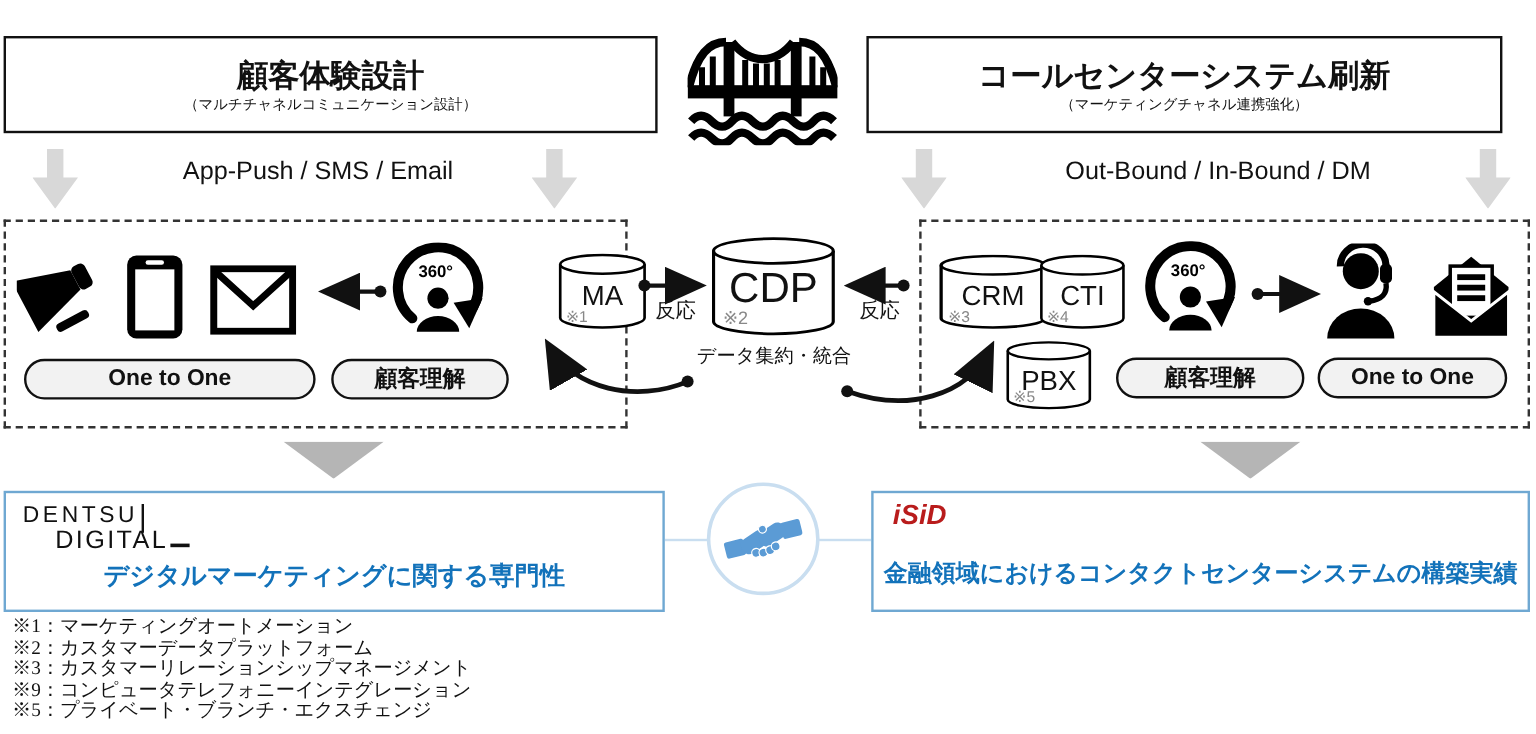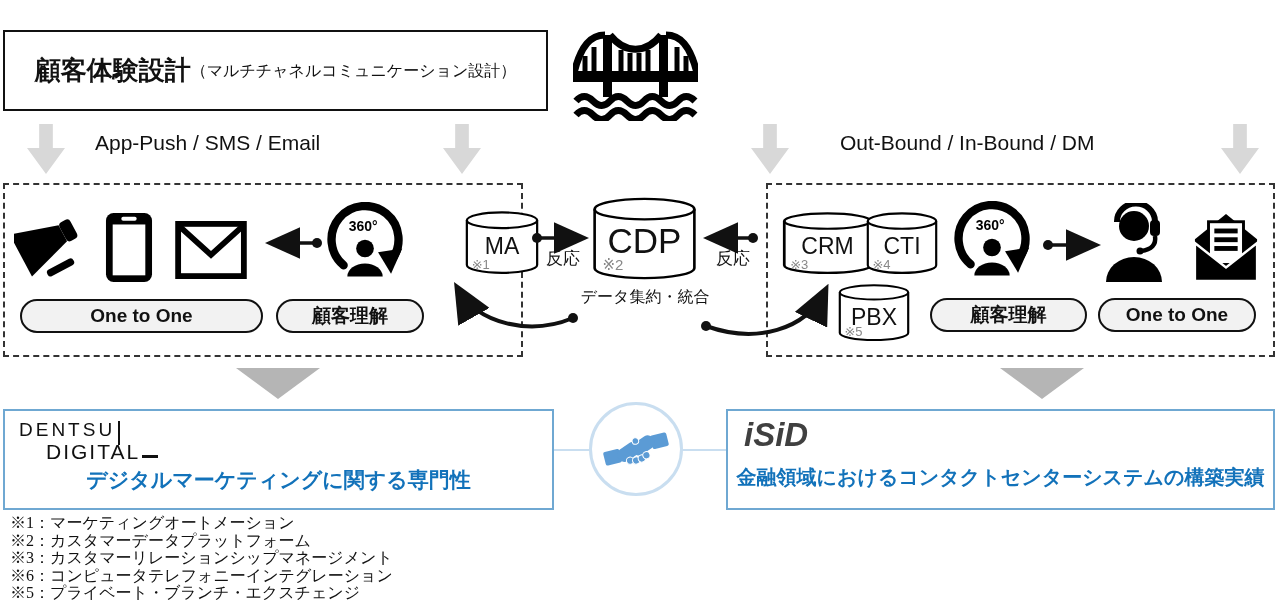--- a/index.html
+++ b/index.html
@@ -1,53 +1,57 @@
 <!DOCTYPE html>
 <html><head>
 <meta charset="utf-8">
 <style>
   html,body{margin:0;padding:0;background:#fff;}
   body{font-family:"Liberation Sans","DejaVu Sans",sans-serif;color:#111;}
   #canvas{position:relative;width:1280px;height:612px;background:#fff;overflow:hidden;}
   .abs{position:absolute;}
-  .hdr-box{border:2px solid #111;background:#fff;display:flex;flex-direction:row;align-items:center;justify-content:center;box-sizing:border-box;}
+  .hdr-box{border:2px solid #111;background:#fff;display:flex;flex-direction:column;align-items:center;justify-content:center;box-sizing:border-box;}
   .hdr-title{font-size:26px;font-weight:bold;line-height:1.25;}
-  .hdr-sub{font-size:16px;line-height:1.2;text-align:right;}
-  .channel-label{font-size:21px;text-align:left;}
+  .hdr-sub{font-size:12px;line-height:1.2;text-align:right;}
+  .channel-label{font-size:21px;text-align:center;}
   .block-arrow{background:#d8d8d8;clip-path:polygon(32% 0,68% 0,68% 48%,100% 48%,50% 100%,0 48%,32% 48%);}
   .tri-down{background:#b5b5b5;clip-path:polygon(0 0,100% 0,50% 100%);}
   .panel{border:2px dashed #333;box-sizing:border-box;background:#fff;}
   .pill{background:#f2f2f2;border:2px solid #111;border-radius:18px;display:flex;align-items:center;justify-content:center;font-weight:bold;font-size:19px;box-sizing:border-box;}
   .cyl{box-sizing:border-box;}
   .cyl svg{position:absolute;left:0;top:0;width:100%;height:100%;}
   .cyl-label{position:absolute;left:0;right:0;top:34%;text-align:center;font-size:23px;color:#111;}
   .cyl-note{position:absolute;left:9%;bottom:5%;font-size:13px;color:#888;}
   .cdp .cyl-label{font-size:35px;top:28%;}
   .cdp .cyl-note{font-size:15px;left:10%;bottom:8%;}
   .caption{font-size:16px;text-align:center;}
   .reaction{font-size:17px;}
   .partner-box{border:2px solid #6fa8d2;background:#fff;box-sizing:border-box;}
   .strength{font-weight:bold;font-size:21px;text-align:center;}
   .dd-line1{font-size:19px;letter-spacing:3px;color:#111;}
   .dd-vbar{display:inline-block;width:2px;height:24px;background:#111;margin-left:3px;vertical-align:-9px;}
   .dd-line2{margin-left:27px;margin-top:-5px;font-size:21px;letter-spacing:2px;color:#111;}
   .dd-us{display:inline-block;width:16px;height:3px;background:#111;margin-left:2px;vertical-align:1px;}
-  .isid-logo{font-size:33px;font-weight:bold;font-style:italic;color:#404040;letter-spacing:0px;}
+  .isid-logo{font-size:23px;font-weight:bold;font-style:italic;color:#b91c1c;letter-spacing:0px;}
   .hs-circle{border:3px solid #c9def0;border-radius:50%;background:#fff;display:flex;align-items:center;justify-content:center;box-sizing:border-box;}
   .footnotes{font-family:"Liberation Serif","DejaVu Serif",serif;font-size:16px;line-height:17.5px;color:#111;}
   .t360{font-family:"Liberation Sans",sans-serif;font-weight:bold;}
 </style>
 </head>
 <body>
 
 <div id="canvas">
 
   <div class="abs hdr-box" style="left:3px;top:30px;width:545px;height:81px;">
     <div class="hdr-title">顧客体験設計</div>
     <div class="hdr-sub">（マルチチャネルコミュニケーション設計）</div>
+  </div>
+  <div class="abs hdr-box" style="left:722px;top:30px;width:530px;height:81px;">
+    <div class="hdr-title">コールセンターシステム刷新</div>
+    <div class="hdr-sub">（マーケティングチャネル連携強化）</div>
   </div>
 
   <div class="abs" style="left:573px;top:21px;width:125px;height:100px;">
     <svg viewBox="0 0 125 100" width="125" height="100" fill="#000" stroke="none">
       <rect x="0" y="50" width="125" height="11"></rect>
       <rect x="30" y="14" width="9" height="62"></rect>
       <rect x="86" y="14" width="9" height="62"></rect>
       <g fill="none" stroke="#000" stroke-width="7">
         <path d="M1,52 C8,24 18,14 32,14"></path>
         <path d="M37,14 C52,33 73,33 88,14"></path>
@@ -265,17 +269,17 @@
 
   <div class="abs partner-box" style="left:726px;top:409px;width:549px;height:101px;">
     <div class="abs isid-logo" style="left:16px;top:5px;">iSiD</div>
     <div class="abs strength" style="left:0;top:53px;width:100%;font-size:20px;color:#1272BA;">金融領域におけるコンタクトセンターシステムの構築実績</div>
   </div>
 
   <div class="abs footnotes" style="left:10px;top:514px;width:600px;">
     <div>※1：マーケティングオートメーション</div>
     <div>※2：カスタマーデータプラットフォーム</div>
     <div>※3：カスタマーリレーションシップマネージメント</div>
-    <div>※6：コンピュータテレフォニーインテグレーション</div>
+    <div>※9：コンピュータテレフォニーインテグレーション</div>
     <div>※5：プライベート・ブランチ・エクスチェンジ</div>
   </div>
 
 </div>
 
 </body></html>

